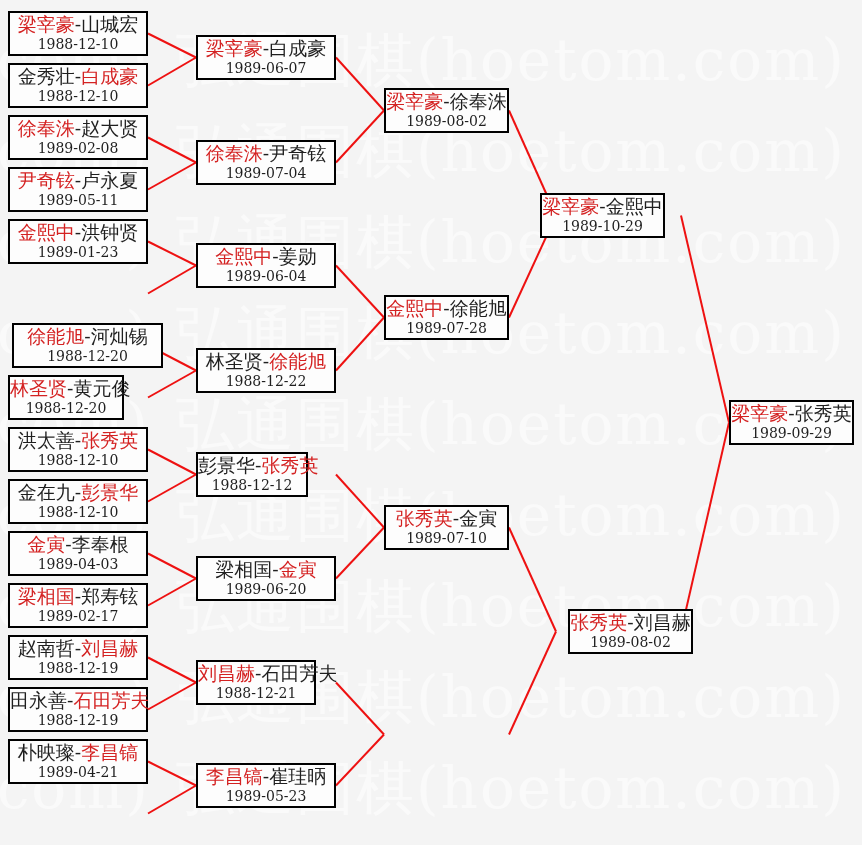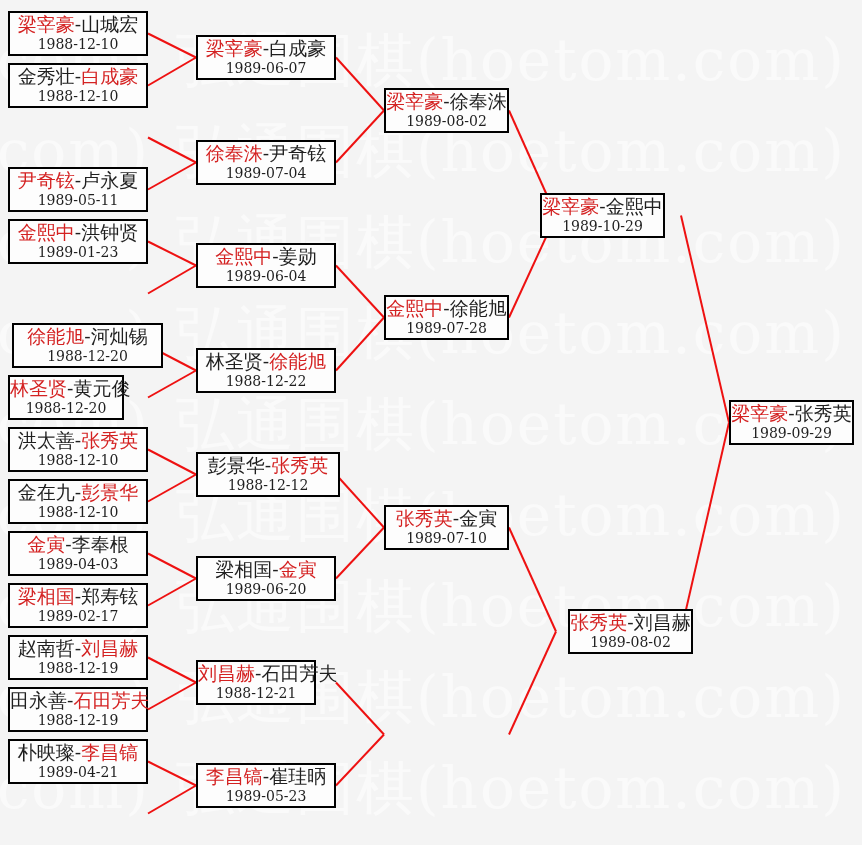--- a/index.html
+++ b/index.html
@@ -71,20 +71,24 @@
   </svg>
 
   <div class="box" style="left:8px;top:11px;width:140px">
     <div class="names"><span class="red">梁宰豪</span><span>-</span><span>山城宏</span></div>
     <div class="date">1988-12-10</div>
   </div>
   <div class="box" style="left:8px;top:63px;width:140px">
     <div class="names"><span>金秀壮</span><span>-</span><span class="red">白成豪</span></div>
     <div class="date">1988-12-10</div>
   </div>
+  <div class="box" style="left:8px;top:115px;width:140px">
+    <div class="names"><span class="red">徐奉洙</span><span>-</span><span>赵大贤</span></div>
+    <div class="date">1989-02-08</div>
+  </div>
   <div class="box" style="left:8px;top:167px;width:140px">
     <div class="names"><span class="red">尹奇铉</span><span>-</span><span>卢永夏</span></div>
     <div class="date">1989-05-11</div>
   </div>
   <div class="box" style="left:8px;top:219px;width:140px">
     <div class="names"><span class="red">金熙中</span><span>-</span><span>洪钟贤</span></div>
     <div class="date">1989-01-23</div>
   </div>
   <div class="box" style="left:12px;top:323px;width:151px">
     <div class="names"><span class="red">徐能旭</span><span>-</span><span>河灿锡</span></div>
@@ -132,21 +136,21 @@
     <div class="date">1989-07-04</div>
   </div>
   <div class="box" style="left:196px;top:243px;width:140px">
     <div class="names"><span class="red">金熙中</span><span>-</span><span>姜勋</span></div>
     <div class="date">1989-06-04</div>
   </div>
   <div class="box" style="left:196px;top:348px;width:140px">
     <div class="names"><span>林圣贤</span><span>-</span><span class="red">徐能旭</span></div>
     <div class="date">1988-12-22</div>
   </div>
-  <div class="box" style="left:196px;top:452px;width:144px">
+  <div class="box" style="left:196px;top:452px;width:112px">
     <div class="names"><span>彭景华</span><span>-</span><span class="red">张秀英</span></div>
     <div class="date">1988-12-12</div>
   </div>
   <div class="box" style="left:196px;top:556px;width:140px">
     <div class="names"><span>梁相国</span><span>-</span><span class="red">金寅</span></div>
     <div class="date">1989-06-20</div>
   </div>
   <div class="box" style="left:196px;top:660px;width:120px">
     <div class="names"><span class="red">刘昌赫</span><span>-</span><span>石田芳夫</span></div>
     <div class="date">1988-12-21</div>

